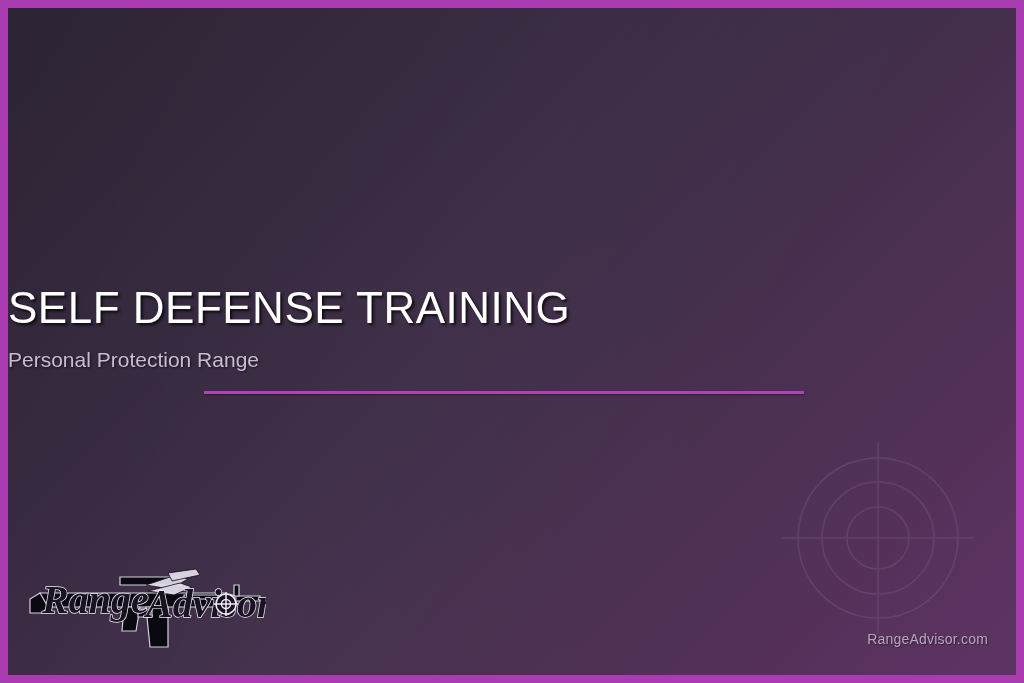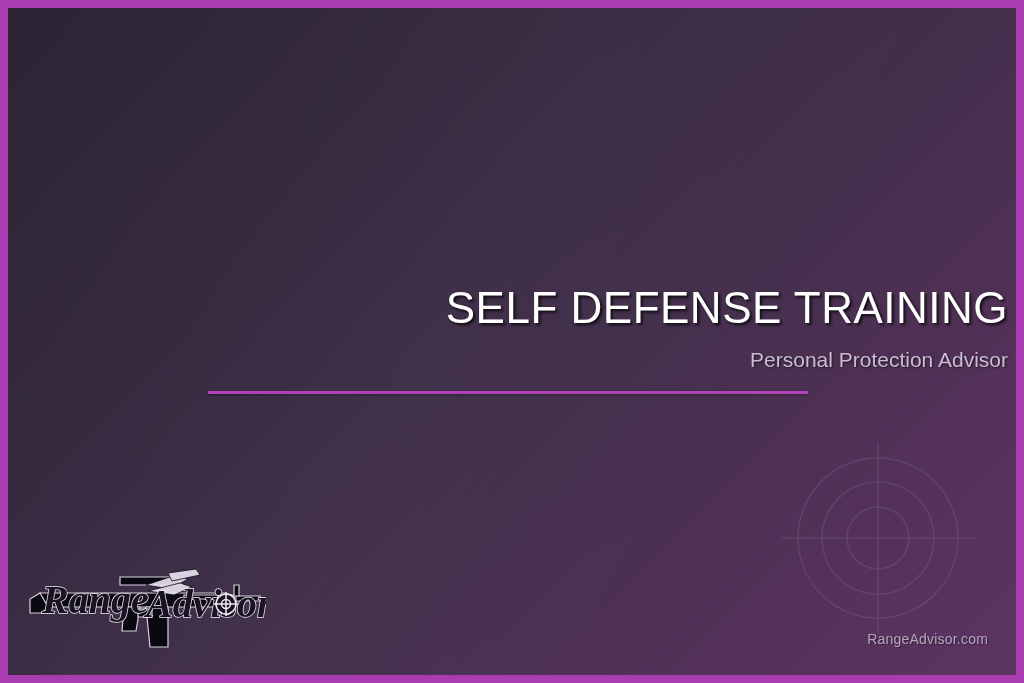--- a/index.html
+++ b/index.html
@@ -51,23 +51,23 @@
     height: 216px;
     opacity: 0.55;
     pointer-events: none;
   }
   .crosshair svg { display: block; }
 
   
   .title-block {
     position: absolute;
     left: 0;
-    right: 8px;
+    right: 16px;
     top: 278px;
-    text-align: right;
+    text-align: left;
   }
 
   .slide-title {
     font-size: 44px;
     font-weight: normal;
     letter-spacing: 0.5px;
     color: #ffffff;
     text-shadow: 2px 2px 3px rgba(0,0,0,0.78);
     line-height: 1.0;
     white-space: nowrap;
@@ -127,21 +127,21 @@
           <circle cx="108" cy="108" r="56"></circle>
           <circle cx="108" cy="108" r="80"></circle>
           <line x1="108" y1="12" x2="108" y2="204"></line>
           <line x1="12" y1="108" x2="204" y2="108"></line>
         </g>
       </svg>
     </div>
 
     <div class="title-block">
       <h1 class="slide-title">SELF DEFENSE TRAINING</h1>
-      <h2 class="slide-subtitle">Personal Protection Advisor</h2>
+      <h2 class="slide-subtitle">Personal Protection Range</h2>
       <div class="divider"></div>
     </div>
 
     <div class="logo">
       <svg width="238" height="100" viewBox="0 0 238 100" xmlns="http://www.w3.org/2000/svg">
         <defs>
           <clipPath id="logoclip">
             <rect x="0" y="0" width="238" height="100"></rect>
           </clipPath>
         </defs>

